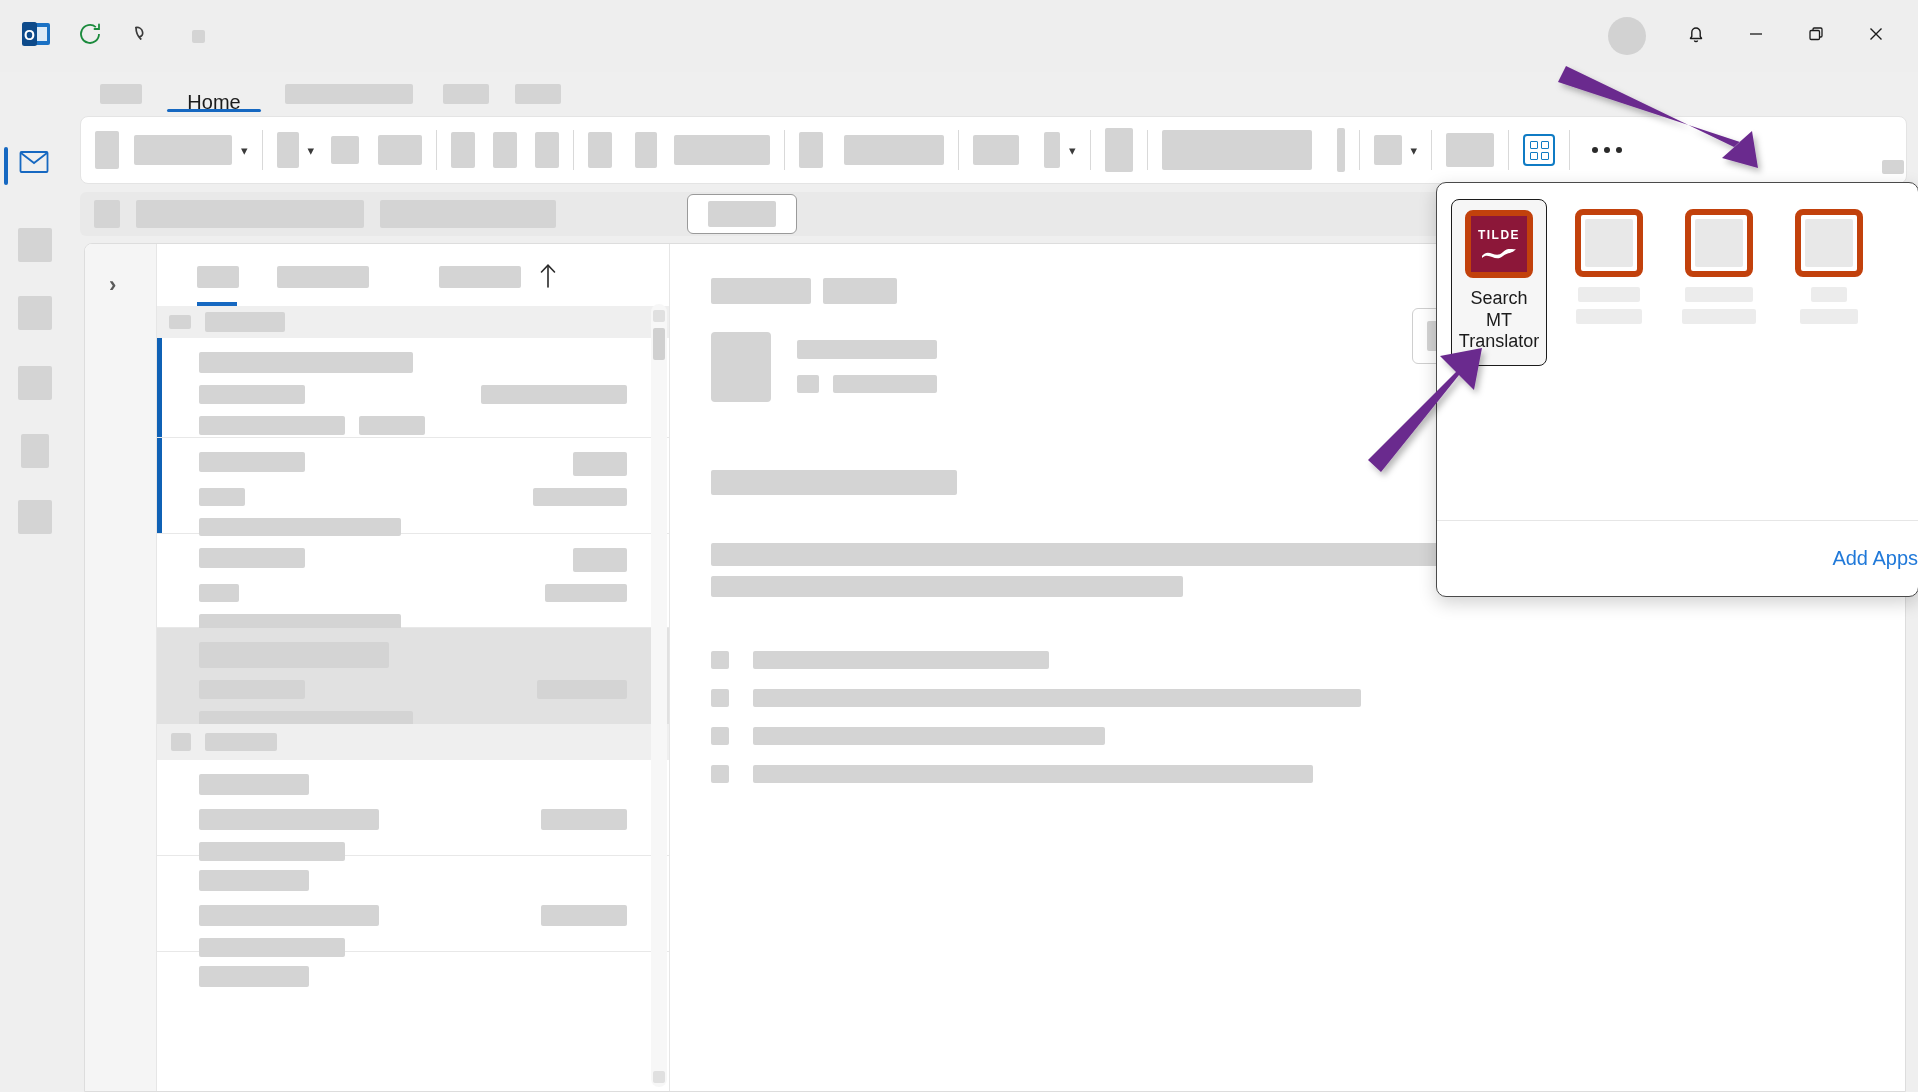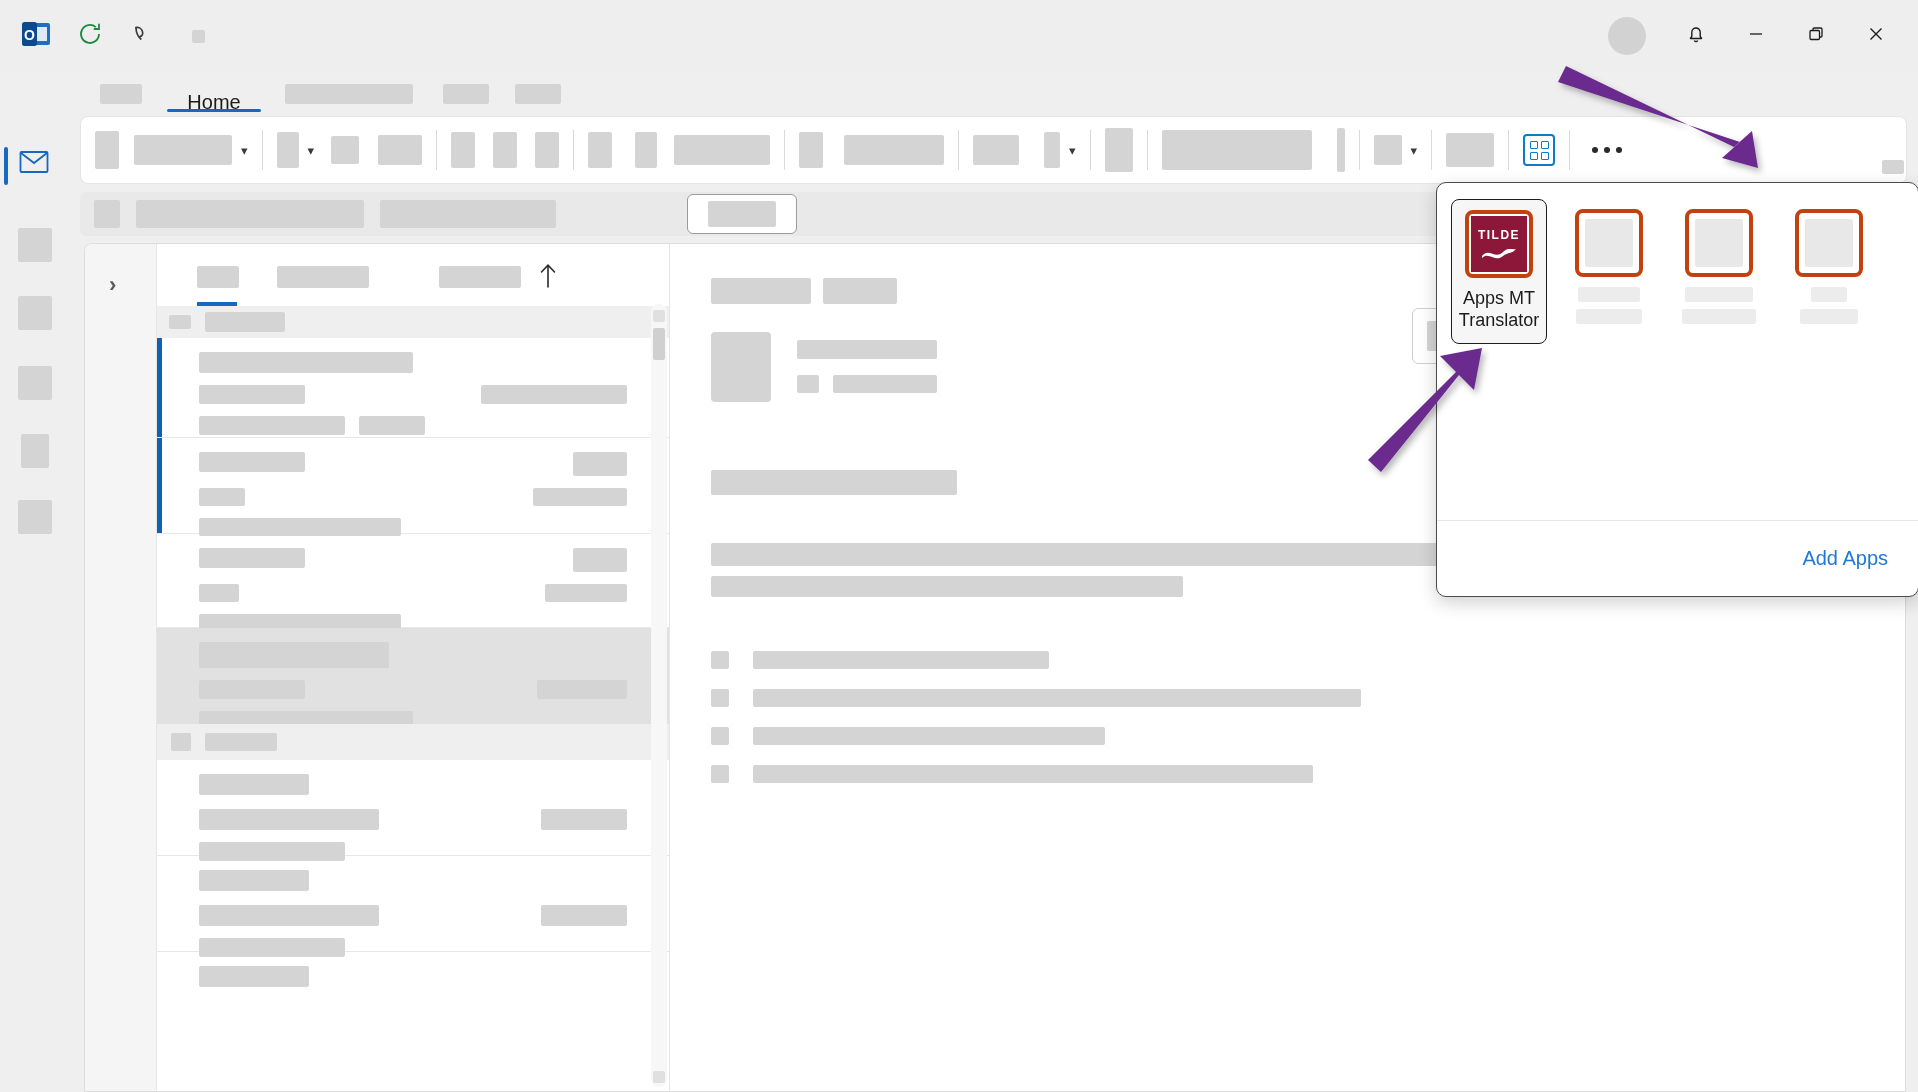--- a/index.html
+++ b/index.html
@@ -173,34 +173,34 @@
     z-index:40;
   }
   .apps-row { display:flex; padding:16px 10px 0 14px; gap:14px; }
   .app-tile {
     width:96px; padding:10px 6px 12px;
     display:flex; flex-direction:column; align-items:center; gap:10px;
     border-radius:8px; cursor:pointer;
   }
   .app-tile.focused { border:1.5px solid #1c1c1c; background:#f6f6f6; }
   .app-icon-frame {
-    width:68px; height:68px; border:4px solid #c2410c; border-radius:8px;
+    width:68px; height:68px; border:6px solid #c2410c; border-radius:8px;
     display:flex; align-items:center; justify-content:center; background:#fff;
   }
   .tilde-logo {
     width:56px; height:56px; background:#8c1739;
     display:flex; flex-direction:column; align-items:center; justify-content:center; gap:3px;
   }
   .tilde-word { color:#ffffff; font-size:12px; letter-spacing:1.5px; font-weight:bold; font-family:"Liberation Sans", sans-serif; }
   .app-label { font-size:18px; line-height:1.2; color:#1b1b1b; text-align:center; }
   .app-label-ph { background:#ececec; border-radius:2px; }
   .apps-footer {
     position:absolute; left:0; right:0; bottom:0; height:76px;
     border-top:1px solid #e6e6e6;
-    display:flex; align-items:center; justify-content:flex-end; padding-right:30px;
+    display:flex; align-items:center; justify-content:flex-end; 
   }
   .add-apps-link { color:#2079d9; font-size:20px; cursor:pointer; }
 
   
   .arrow-svg { position:absolute; left:0; top:0; width:1918px; height:1092px; pointer-events:none; z-index:60; }
 </style>
 </head>
 <body>
 
 <div class="titlebar">
@@ -562,21 +562,21 @@
     <div class="app-tile focused">
       <div class="app-icon-frame">
         <div class="tilde-logo">
           <span class="tilde-word">TILDE</span>
           <svg width="40" height="16" viewBox="0 0 40 16">
             <path d="M3 11 C10 2, 16 15, 24 7 C29 2, 33 5, 37 4 C33 9, 29 7, 24 11 C16 18, 10 6, 3 13 Z" fill="#ffffff"></path>
           </svg>
         </div>
       </div>
       <div class="app-label">
-        <div>Apps MT</div>
+        <div>Search MT</div>
         <div>Translator</div>
       </div>
     </div>
 
     <div class="app-tile">
       <div class="app-icon-frame">
         <span class="redact-light" style="width:48px;height:48px;display:block;"></span>
       </div>
       <div style="display:flex;flex-direction:column;gap:7px;align-items:center;">
         <span class="app-label-ph" style="width:62px;height:15px;display:block;"></span>

